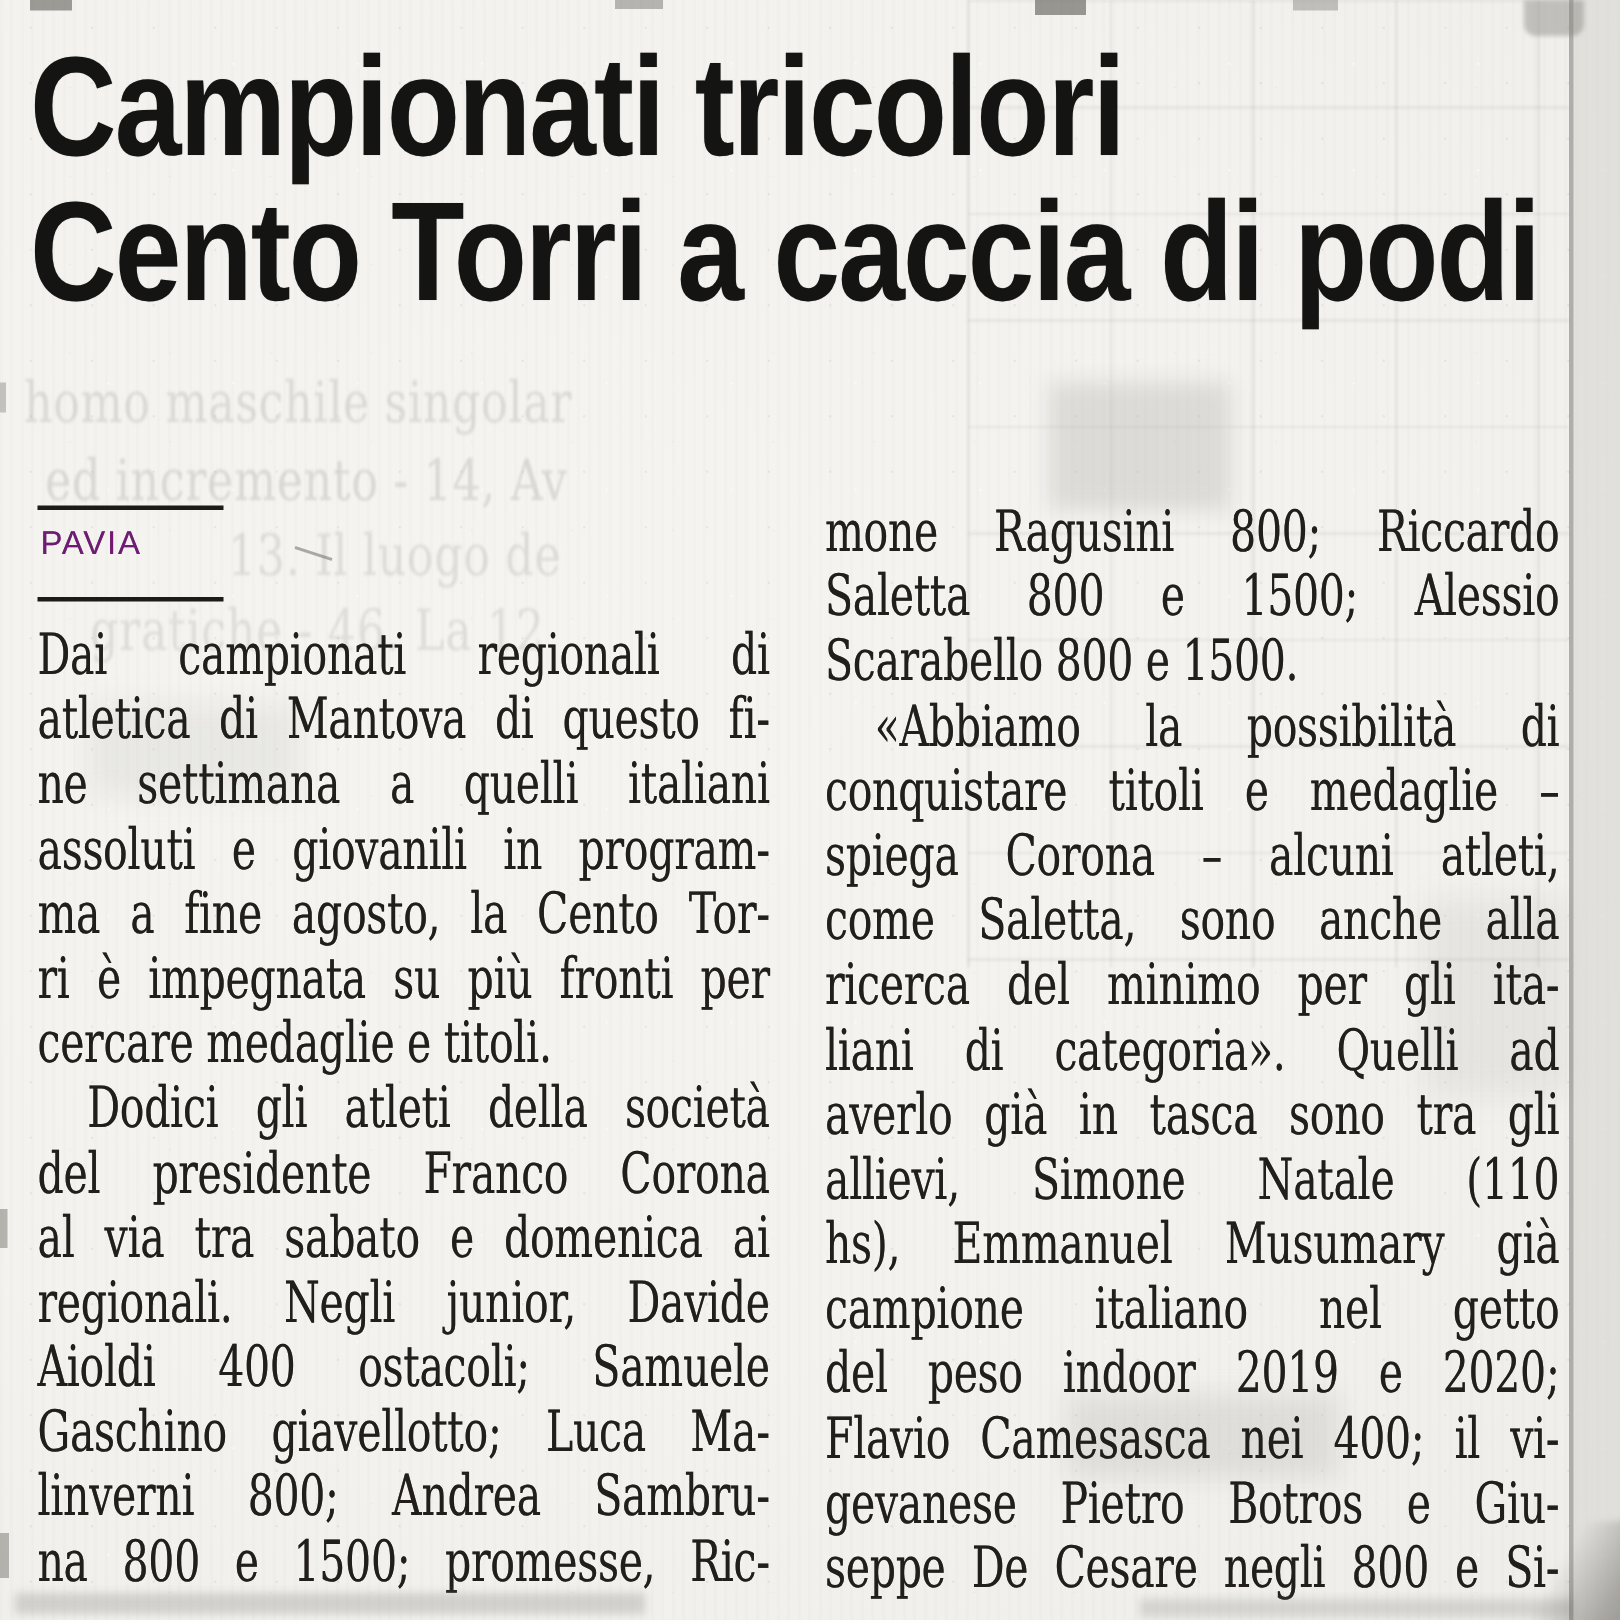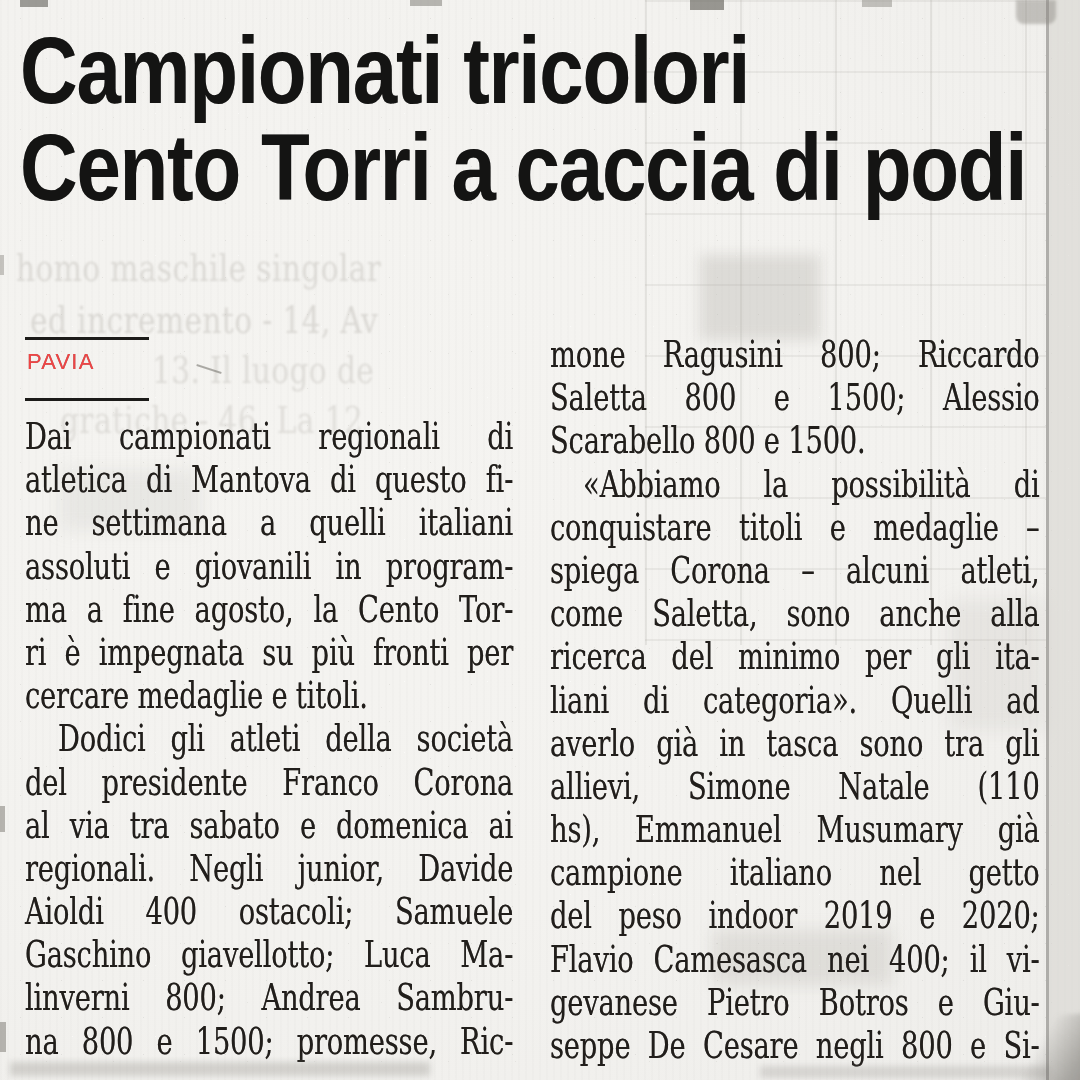--- a/index.html
+++ b/index.html
@@ -47,21 +47,21 @@
   .l2{top:121px;}
   h1{margin:0;}
 
   
   .rule{position:absolute;left:25px;width:124px;height:3px;background:var(--rule-ink,#1c1b19);}
   .rule-top{top:337px;}
   .rule-bottom{top:398px;}
   .kicker{
     position:absolute;left:27px;top:351px;
     font-family:"Liberation Sans", sans-serif;font-size:22px;line-height:22px;
-    letter-spacing:1.2px;color:#ef4444;text-shadow:0 0 .4px rgba(20,20,20,.5);
+    letter-spacing:1.2px;color:#701a75;text-shadow:0 0 .4px rgba(20,20,20,.5);
   }
 
   
   .col{
     position:absolute;transform:scaleX(.72);transform-origin:0 0;
     color:var(--body-ink,#211e1b);
   }
   .col-left{left:25px;top:415px;width:678px;}
   .col-right{left:550px;top:333px;width:680px;}
   .bline{

